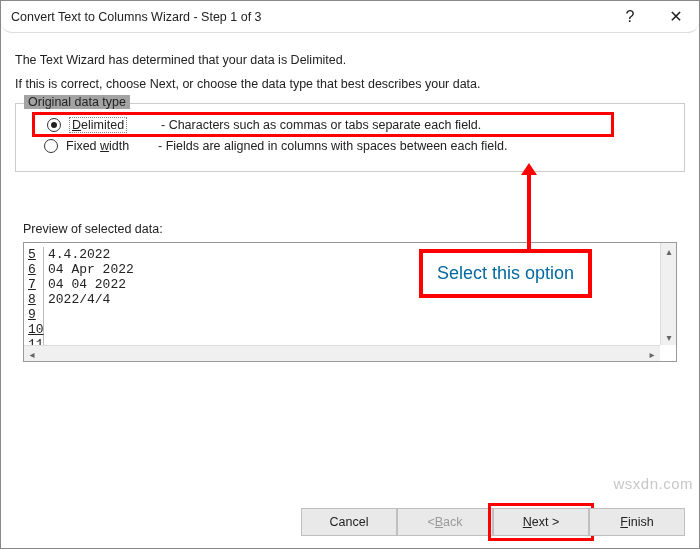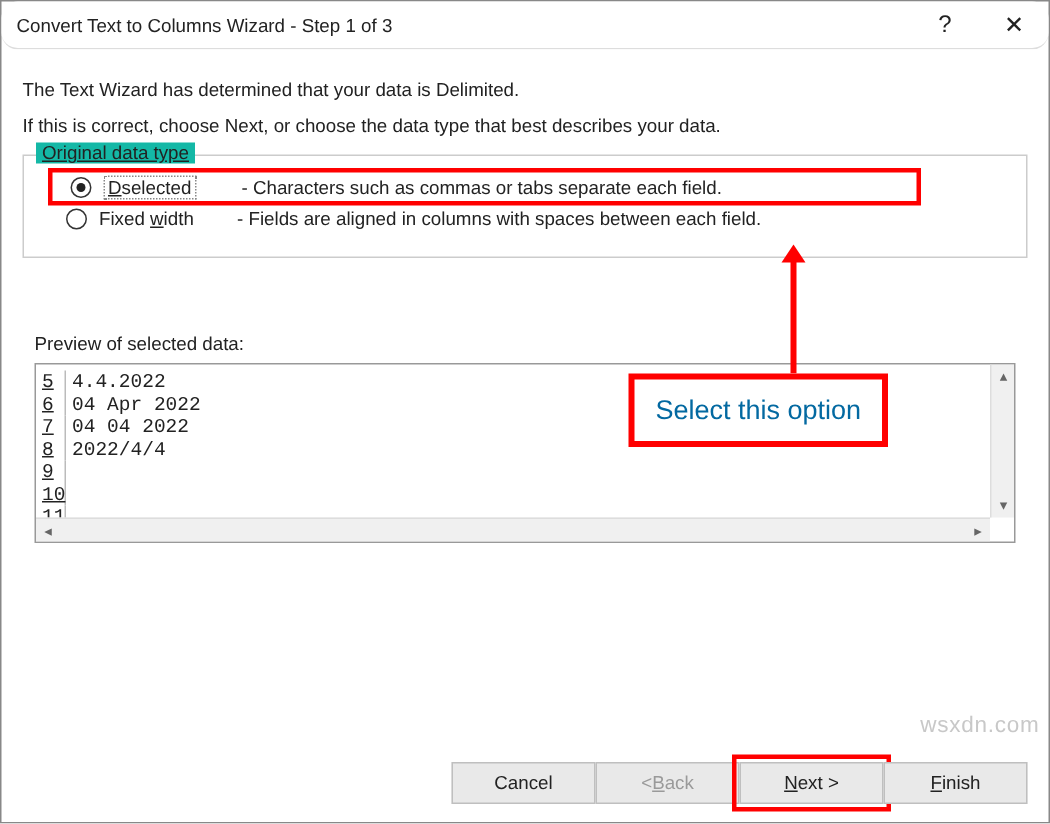--- a/index.html
+++ b/index.html
@@ -37,24 +37,23 @@
     .para { margin: 8px 0 10px 0; }
     .fieldset {
       border: 1px solid #ccc;
       padding: 8px 12px 16px 12px;
       margin-top: 12px;
       position: relative;
     }
     .fieldset > .legend {
       position: absolute;
       top: -9px; left: 8px;
-      background: #14b8a6;
+      background: #a3a3a3;
       padding: 0 4px;
       font-size: 12.5px;
-      text-decoration: underline;
     }
     .choose-label { margin: 4px 0 6px 2px; }
     .radio-row { display: flex; align-items: center; padding: 2px 0 2px 16px; }
     .radio {
       width: 14px; height: 14px; border: 1px solid #333; border-radius: 50%;
       display: flex; align-items: center; justify-content: center; margin-right: 8px;
       background: #fff; flex: 0 0 auto;
     }
     .radio.checked::after {
       content: ""; width: 6px; height: 6px; background:#222; border-radius:50%;
@@ -172,21 +171,21 @@
   <div class="content">
     <div class="para">The Text Wizard has determined that your data is Delimited.</div>
     <div class="para">If this is correct, choose Next, or choose the data type that best describes your data.</div>
 
     <div class="fieldset">
       <div class="legend">Original data type</div>
 
       <div class="highlight-box">
         <span class="radio checked"></span>
         <span class="rlabel">
-          <span class="delim-box"><span class="accel">D</span><span>selected</span></span>
+          <span class="delim-box"><span class="accel">D</span><span>elimited</span></span>
         </span>
         <span class="rdesc">- Characters such as commas or tabs separate each field.</span>
       </div>
 
       <div class="radio-row">
         <span class="radio"></span>
         <span class="rlabel">
           <span>Fixed </span><span class="accel">w</span><span>idth</span>
         </span>
         <span class="rdesc">- Fields are aligned in columns with spaces between each field.</span>

